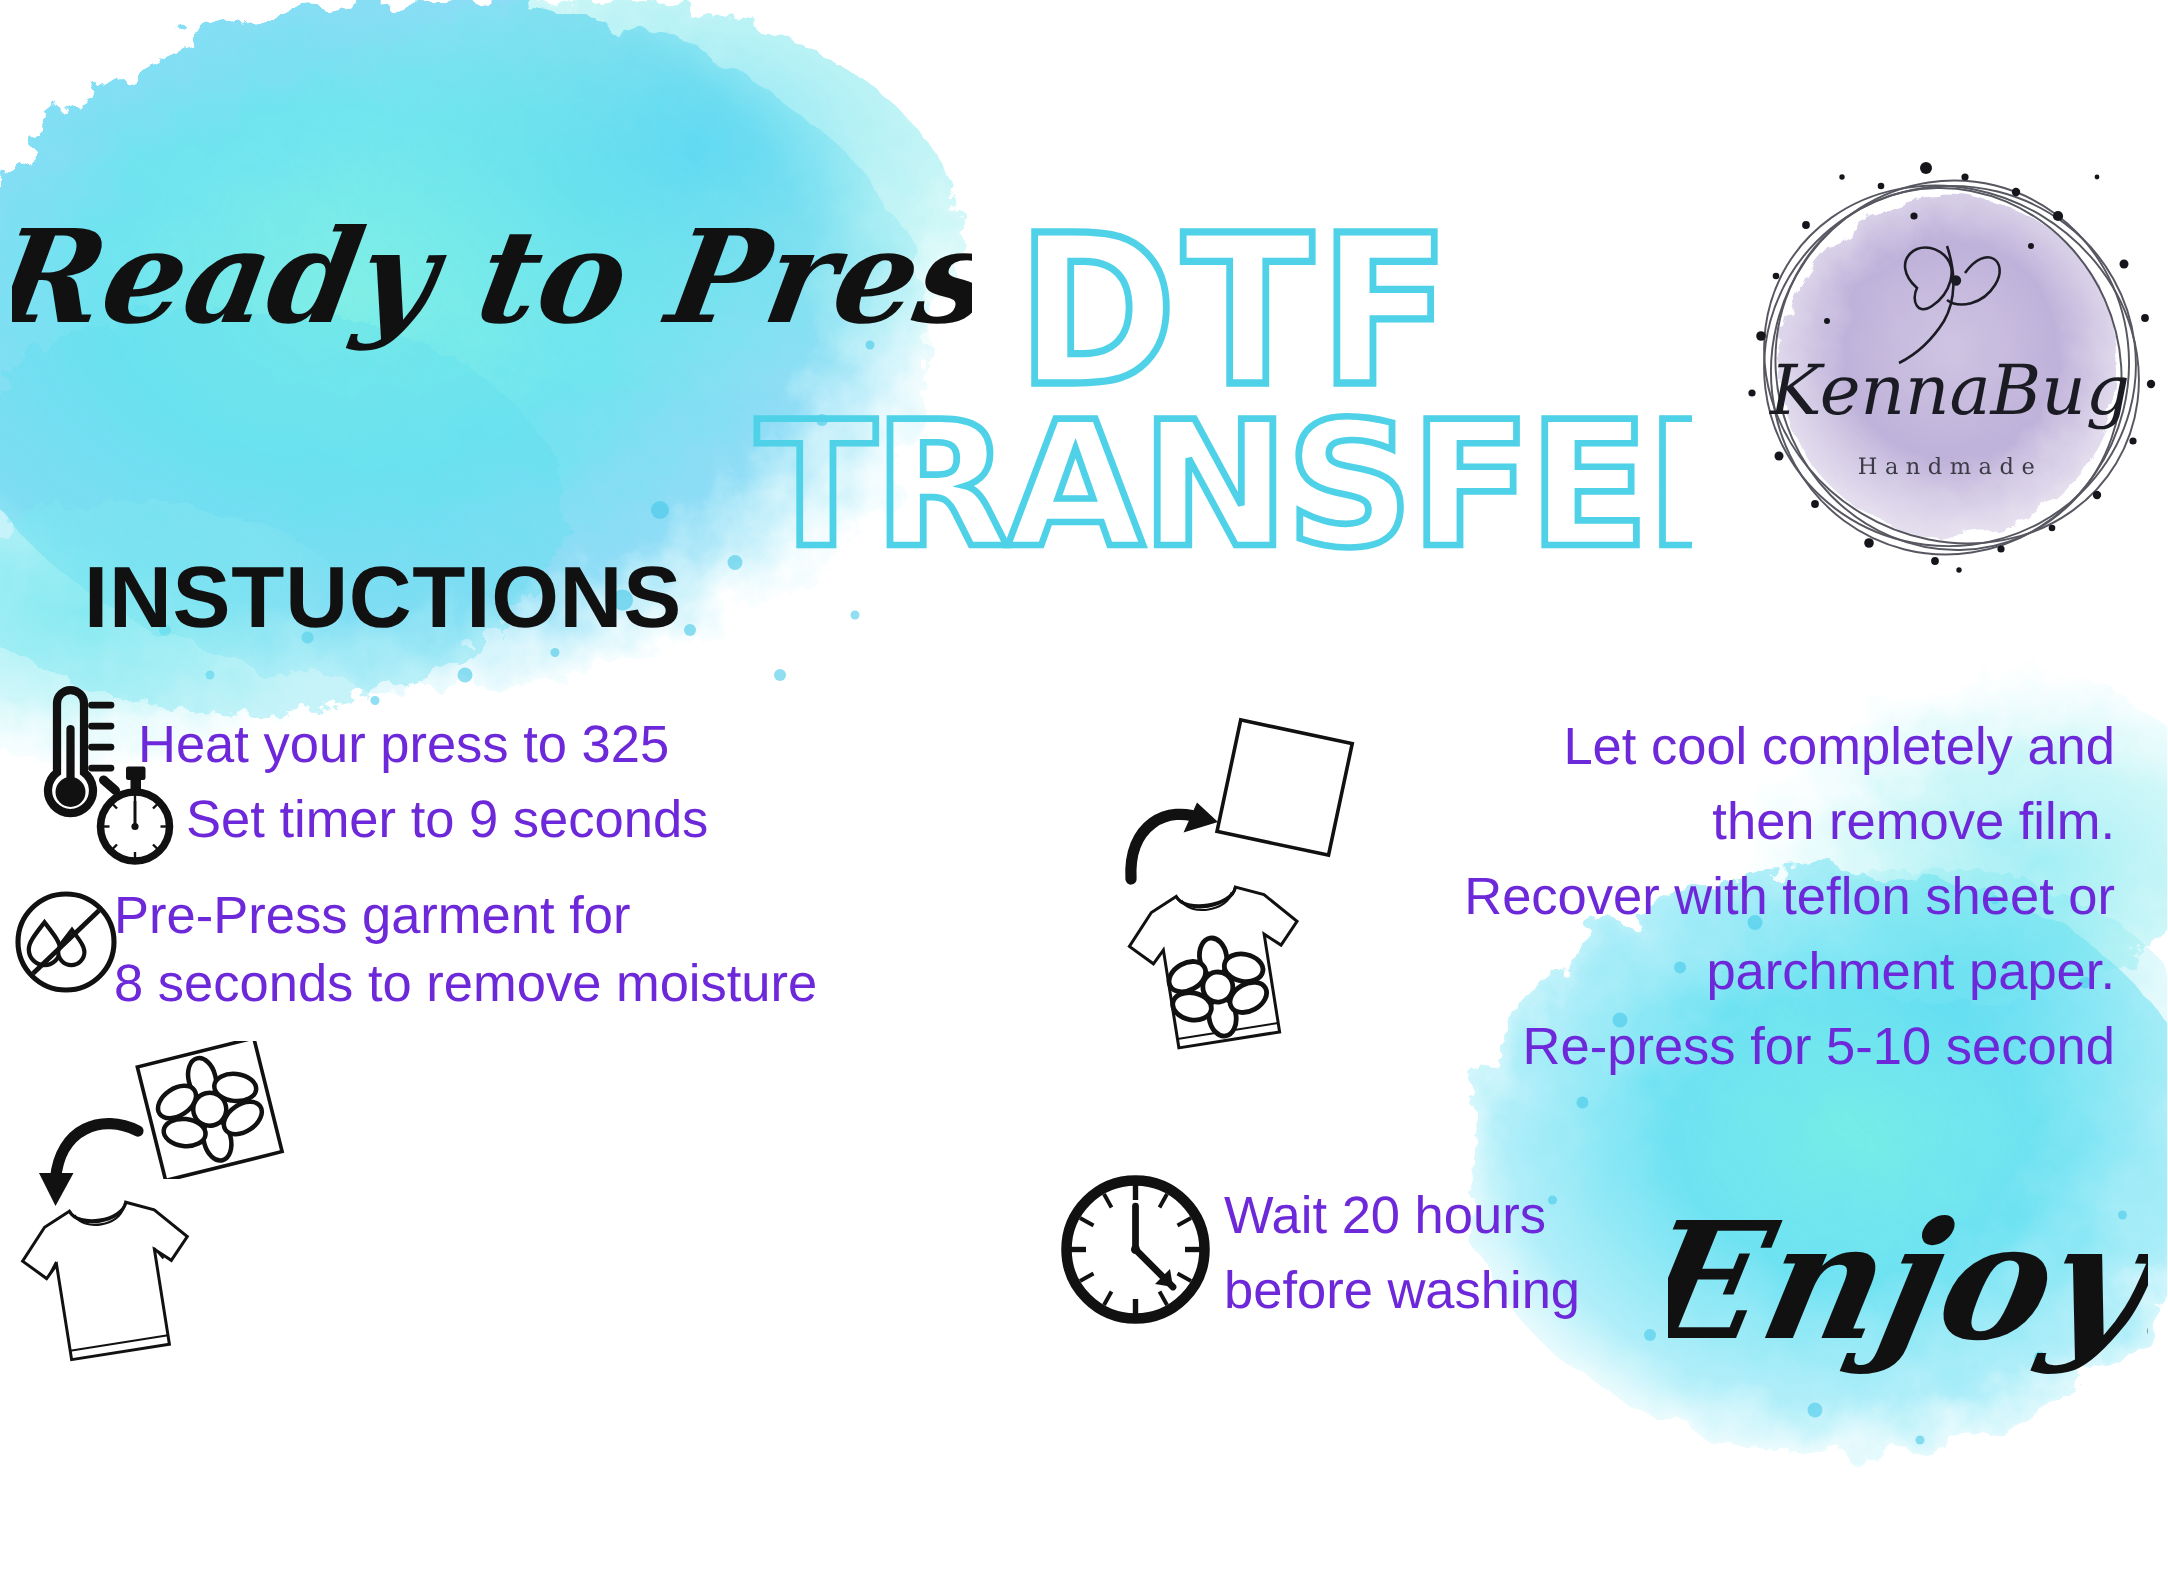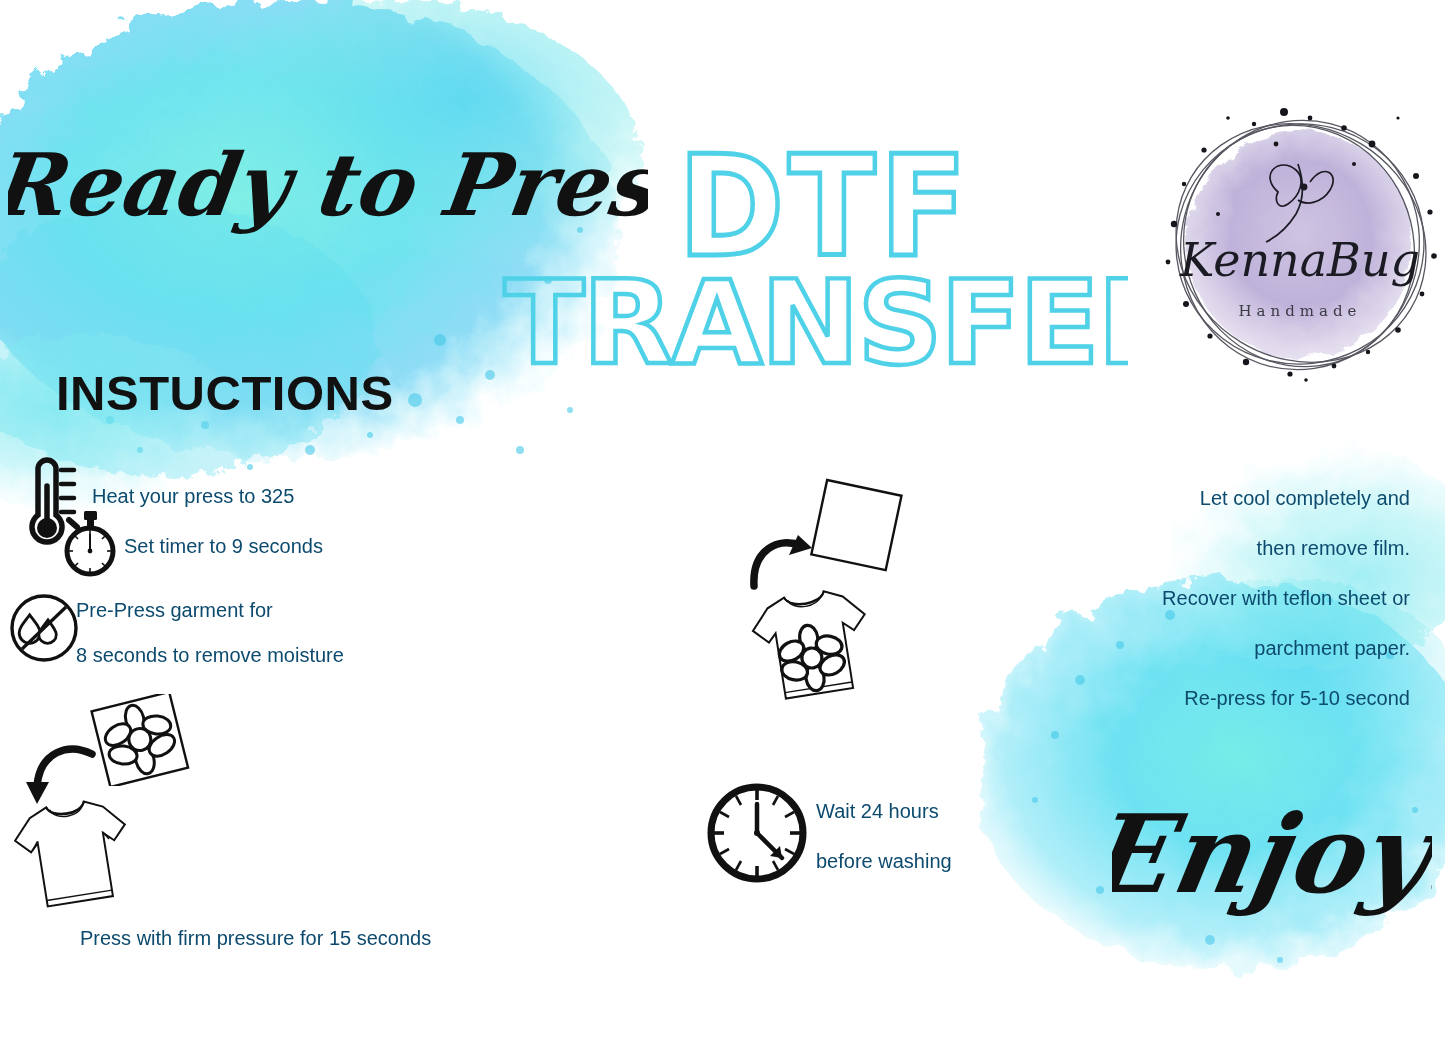--- a/index.html
+++ b/index.html
@@ -44,33 +44,33 @@
     left:1158px; top:104px;
     width:285px; height:280px;
     z-index:7;
   }
   #logo svg{width:100%;height:100%;display:block;}
 
   
   #instructions-heading{
     position:absolute;
     left:56px; top:365px;
-    font-size:49px;
+    font-size:58px;
     font-weight:bold;
     letter-spacing:0.5px;
     color:#111;
     z-index:6;
     font-family:"Liberation Sans", sans-serif;
   }
 
   
   .bodytext{
     position:absolute;
-    color:#0c4a6e;
-    font-size:20px;
+    color:#6d28d9;
+    font-size:35px;
     line-height:43px;
     font-family:"Liberation Sans", sans-serif;
     z-index:6;
     white-space:pre-line;
   }
 
   
   .icon{position:absolute;z-index:6;}
   .icon svg{display:block;width:100%;height:100%;}
 
@@ -388,21 +388,20 @@
 
   <div class="bodytext" style="left:92px;top:475px;">Heat your press to 325</div>
 
   <div class="bodytext" style="left:124px;top:525px;">Set timer to 9 seconds</div>
 
   <div class="bodytext" style="left:76px;top:588px;line-height:45px;">Pre-Press garment for
 8 seconds to remove moisture</div>
 
 
 
-  <div class="bodytext" style="left:80px;top:917px;">Press with firm pressure for 15 seconds</div>
 
   <div class="icon" style="left:806px;top:477px;width:100px;height:100px;">
     <svg viewBox="0 0 100 100">
       <g transform="rotate(12 50 50)">
         <rect x="12" y="10" width="76" height="76" fill="#fff" stroke="#111" stroke-width="2.4"></rect>
       </g>
     </svg>
   </div>
 
   <div class="icon" style="left:748px;top:528px;width:72px;height:70px;">
@@ -458,21 +457,21 @@
       <circle cx="55" cy="55" r="3" fill="#111"></circle>
     </svg>
   </div>
 
   <div class="bodytext" style="left:930px;top:473px;width:480px;text-align:right;line-height:50px;">Let cool completely and
 then remove film.
 Recover with teflon sheet or
 parchment paper.
 Re-press for 5-10 second</div>
 
-  <div class="bodytext" style="left:816px;top:786px;line-height:50px;">Wait 24 hours
+  <div class="bodytext" style="left:816px;top:786px;line-height:50px;">Wait 20 hours
 before washing</div>
 
   <div id="enjoy">
     <svg viewBox="0 0 320 145">
       <text x="0" y="112" font-family="'DejaVu Serif', serif" font-size="108" font-style="italic" font-weight="bold" fill="#111" transform="skewX(-12)">Enjoy!</text>
     </svg>
   </div>
 
 </div>
 

